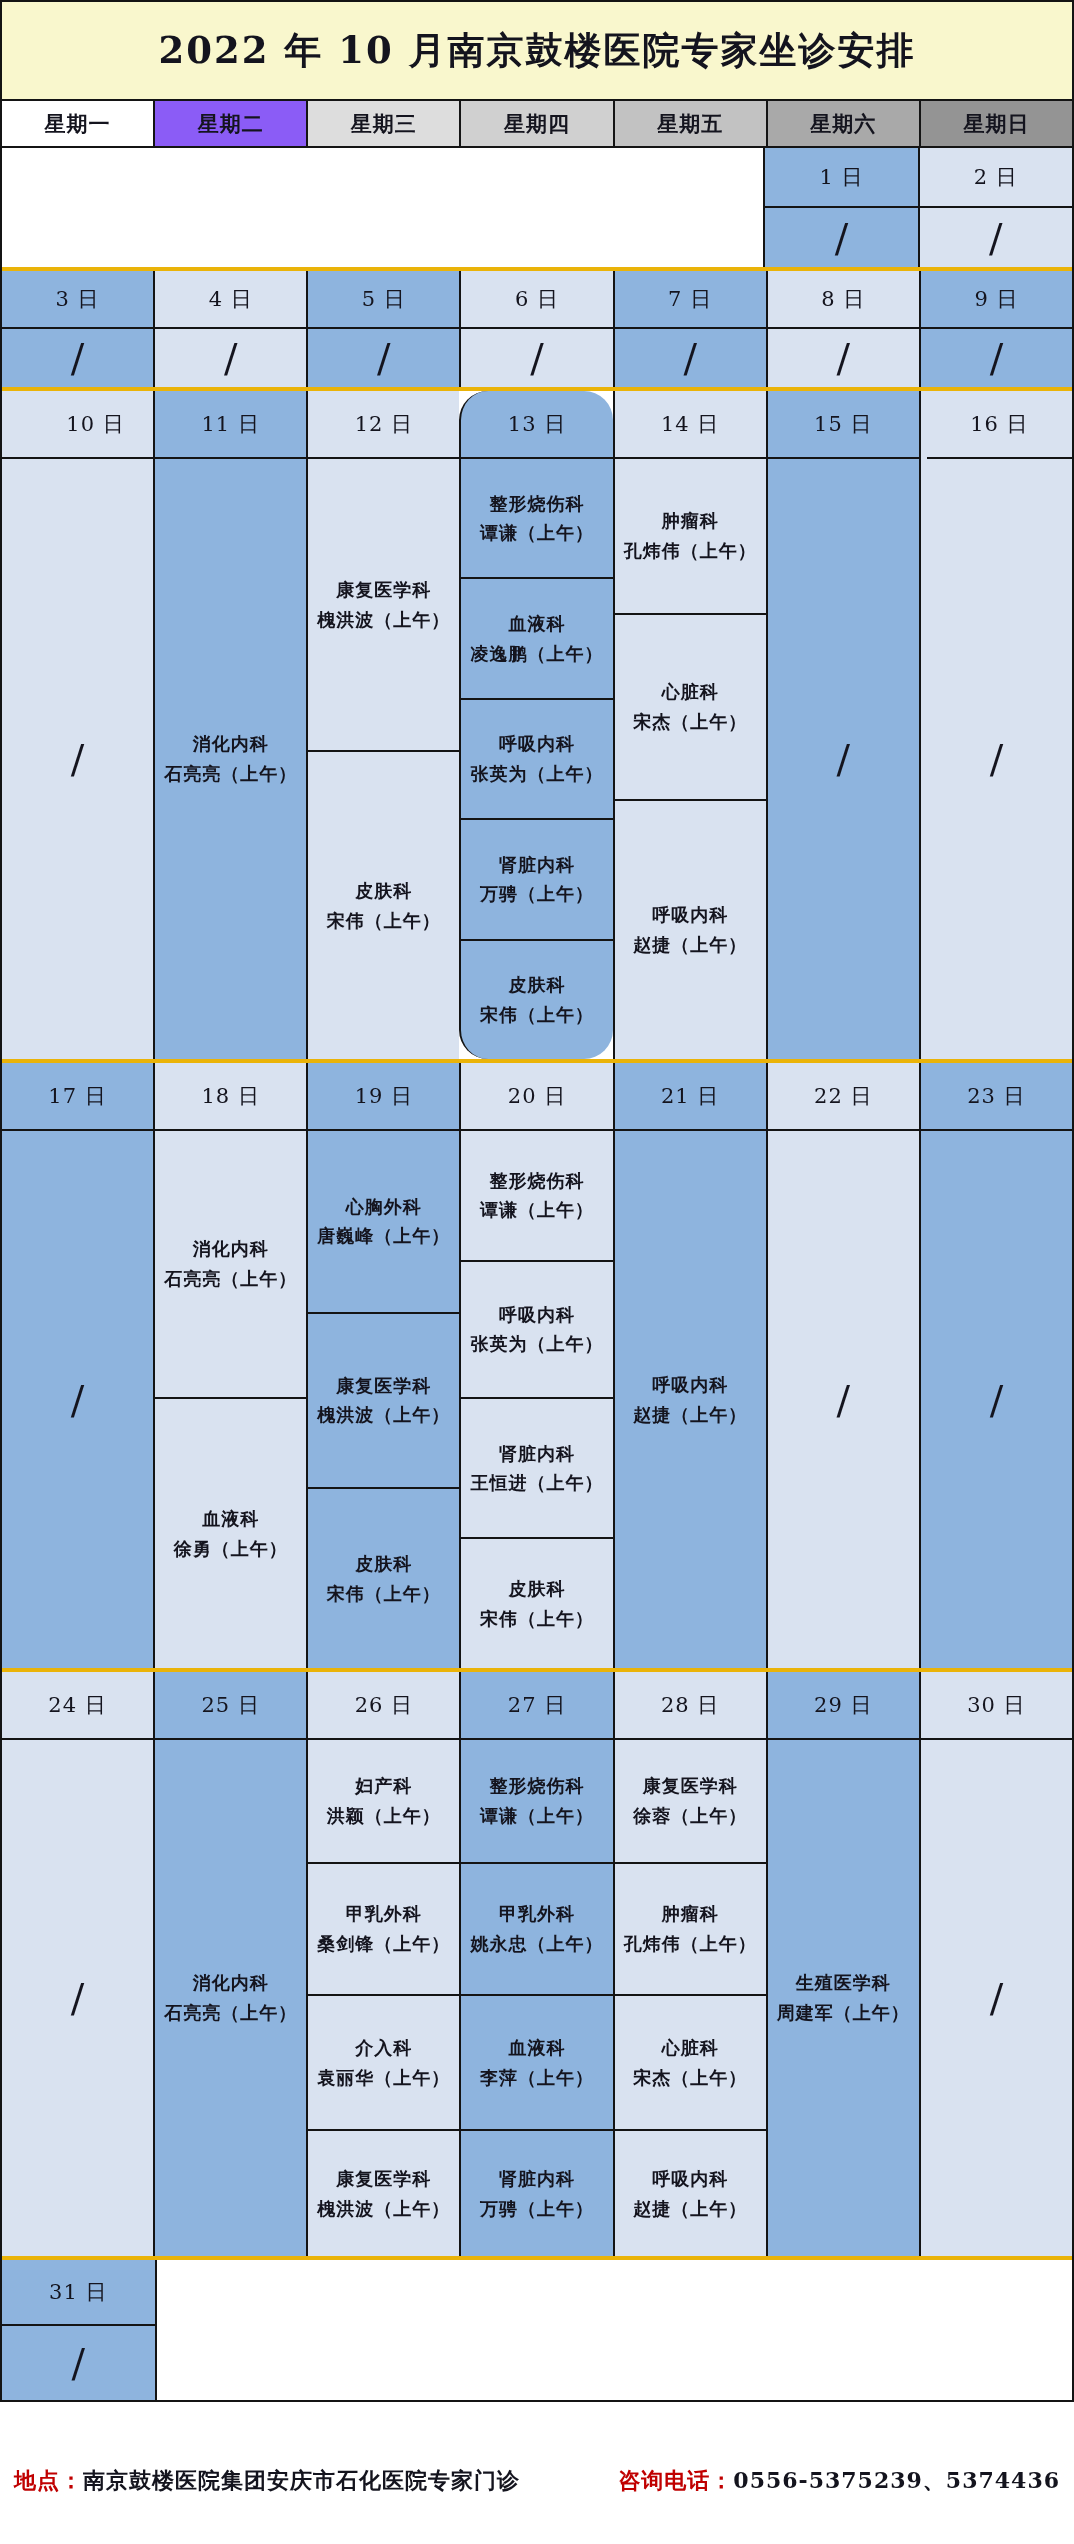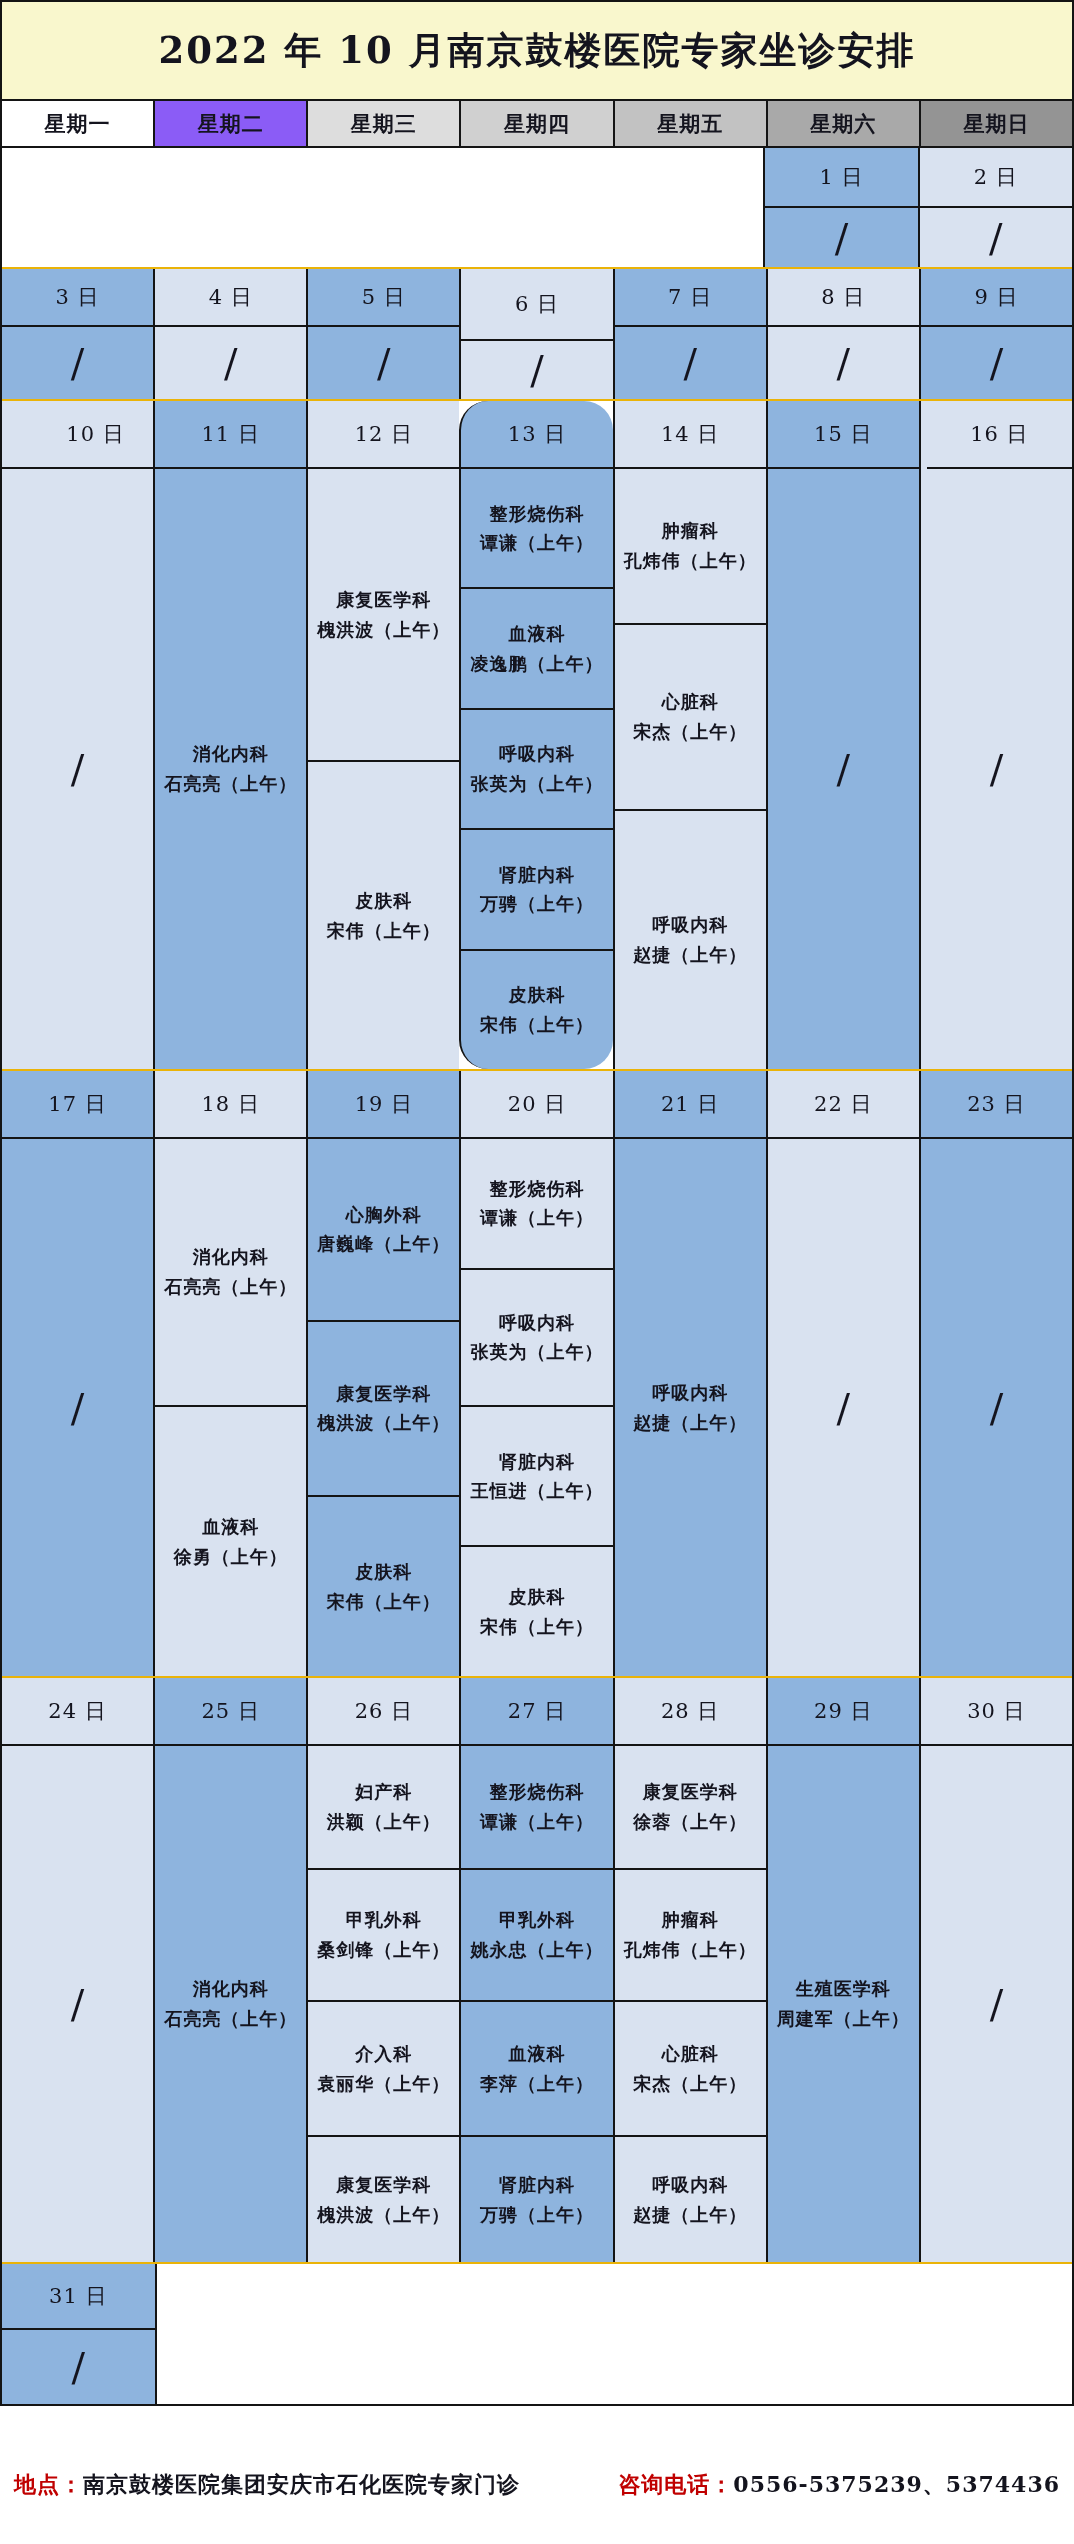--- a/index.html
+++ b/index.html
@@ -7,21 +7,21 @@
   *{box-sizing:border-box;}
   .sheet{width:1074px;height:2544px;background:#ffffff;overflow:hidden;}
   .table{width:1074px;border:2px solid #141414;}
   .title{height:99px;display:flex;align-items:center;justify-content:center;
          border-bottom:2px solid #141414;font-weight:bold;font-size:37px;letter-spacing:2px;}
   .wd-row{display:flex;height:47px;border-bottom:2px solid #141414;}
   .wd{flex:1;display:flex;align-items:center;justify-content:center;
       font-size:21px;font-weight:bold;letter-spacing:1px;}
   .wd + .wd{border-left:2px solid #141414;}
   .band{display:flex;}
-  .band + .band{border-top:2px solid #eab308;}
+  .band + .band{border-top:4px solid #eab308;}
   .day-col{display:flex;flex-direction:column;min-width:0;}
   .day-col + .day-col{border-left:2px solid #141414;}
   .date-cell{display:flex;align-items:center;justify-content:center;
              font-size:21px;letter-spacing:1px;border-bottom:2px solid #141414;flex:0 0 auto;}
   .col-body{flex:1 1 auto;display:flex;flex-direction:column;min-height:0;}
   .s-cell{display:flex;flex-direction:column;align-items:center;justify-content:center;
           min-height:0;overflow:hidden;}
   .s-cell + .s-cell{border-top:2px solid #141414;}
   .dept,.doc{font-family:"DejaVu Sans","Liberation Sans",sans-serif;
              font-weight:bold;font-size:18px;line-height:1.65;letter-spacing:1px;white-space:nowrap;}
@@ -87,21 +87,21 @@
           </div>
           <div class="day-col shade-m" style="flex: 1 1 0%;">
             <div class="date-cell" style="height: 58px;">5 日</div>
             <div class="col-body" style="height: 58px;">
               <div class="s-cell" style="flex: 1 1 0%;">
                 <div class="slash">/</div>
               </div>
             </div>
           </div>
           <div class="day-col shade-l" style="flex: 1 1 0%;">
-            <div class="date-cell" style="height: 72px;">6 日</div>
+            <div class="date-cell" style="height: 58px;">6 日</div>
             <div class="col-body" style="height: 58px;">
               <div class="s-cell" style="flex: 1 1 0%;">
                 <div class="slash">/</div>
               </div>
             </div>
           </div>
           <div class="day-col shade-m" style="flex: 1 1 0%;">
             <div class="date-cell" style="height: 58px;">7 日</div>
             <div class="col-body" style="height: 58px;">
               <div class="s-cell" style="flex: 1 1 0%;">

